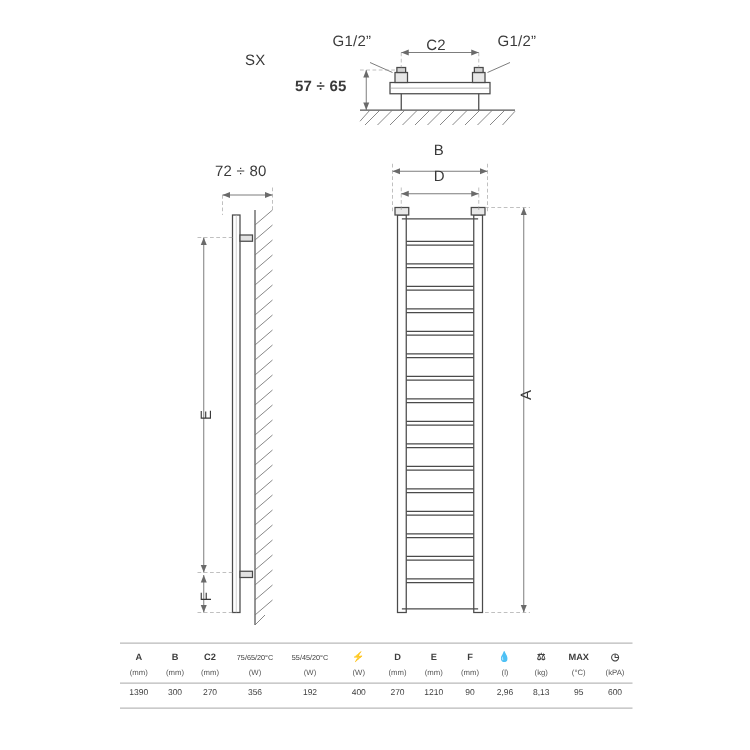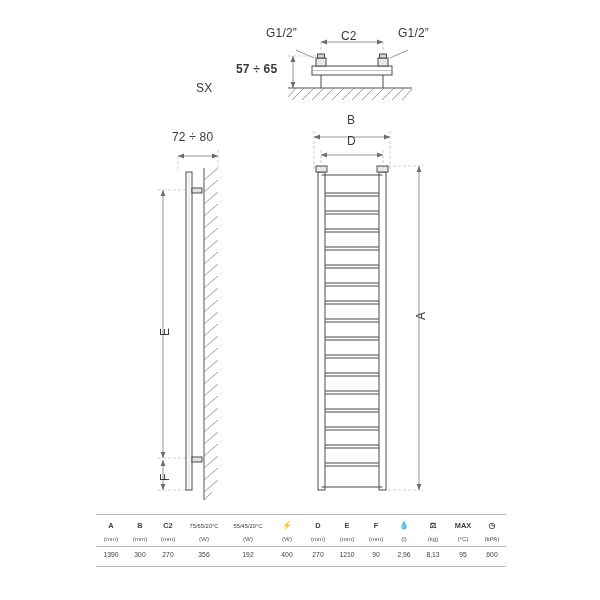--- a/index.html
+++ b/index.html
@@ -257,21 +257,21 @@
       <line x1="383" y1="150" x2="383" y2="168" stroke="#9a9a9a" stroke-width="0.5" stroke-dasharray="3,2"></line>
 
       <line x1="419" y1="166" x2="419" y2="490" stroke="#6a6a6a" stroke-width="0.7"></line>
       <polygon points="419,166 416.6,172 421.4,172" fill="#6a6a6a" stroke="none"></polygon>
       <polygon points="419,490 416.6,484 421.4,484" fill="#6a6a6a" stroke="none"></polygon>
       <line x1="388" y1="166" x2="424" y2="166" stroke="#9a9a9a" stroke-width="0.5" stroke-dasharray="3,2"></line>
       <line x1="388" y1="490" x2="424" y2="490" stroke="#9a9a9a" stroke-width="0.5" stroke-dasharray="3,2"></line>
     </g>
   </svg>
 
-  <div class="lbl big" style="left:196px; top:41px;margin-top:40px;">SX</div>
+  <div class="lbl big" style="left:196px; top:41px;">SX</div>
 
   <div class="lbl big" style="left:266px; top:26px;">G1/2”</div>
   <div class="lbl big" style="left:341px; top:29px;">C2</div>
   <div class="lbl big" style="left:398px; top:26px;">G1/2”</div>
   <div class="lbl big" style="left:236px; top:62px;font-weight:bold;">57 ÷ 65</div>
 
   <div class="lbl big" style="left:172px; top:130px;">72 ÷ 80</div>
 
   <div class="lbl big rot" style="left:158px; top:336px;">E</div>
   <div class="lbl big rot" style="left:158px; top:481px;">F</div>

